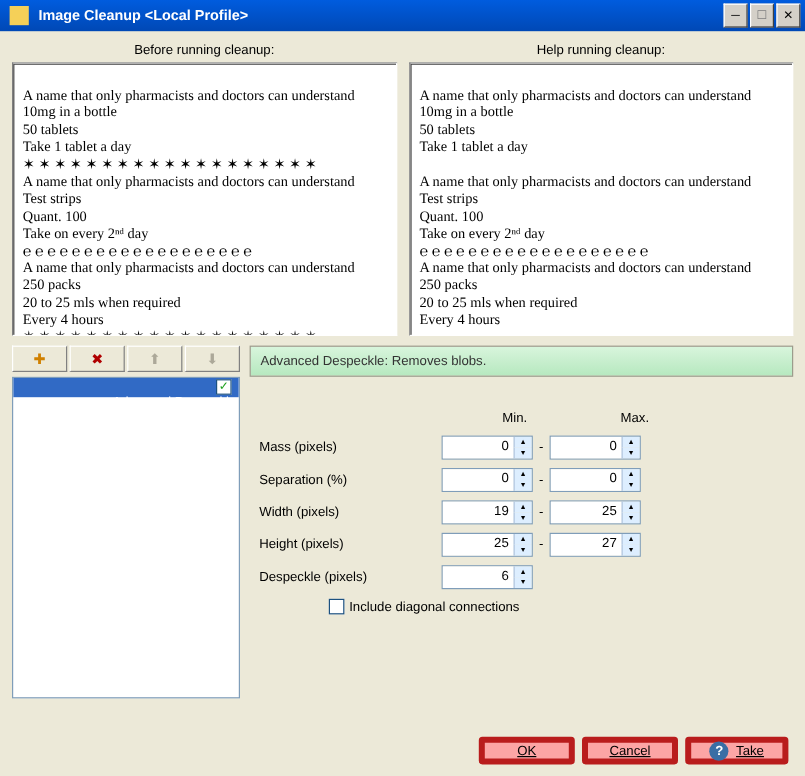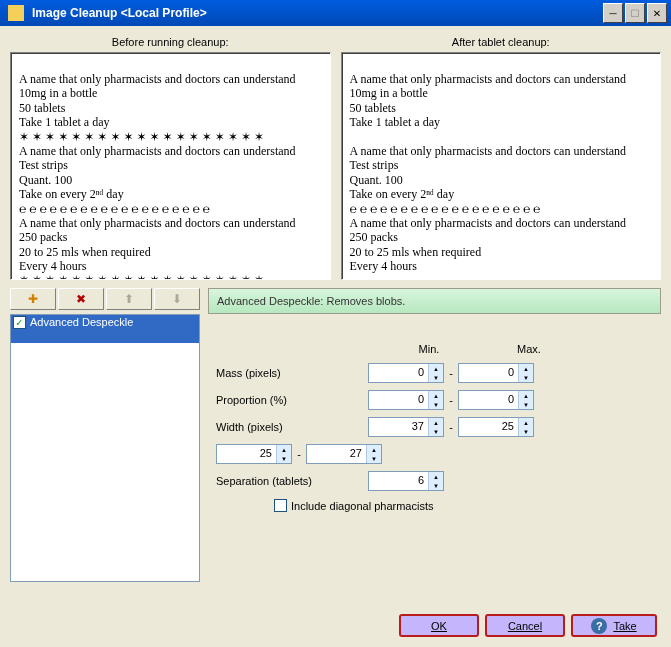--- a/index.html
+++ b/index.html
@@ -74,21 +74,21 @@
   display:flex; align-items:center; justify-content:center;
   font-size:12px;
 }
 .tbtn.disabled { color:#aca899; }
 .listbox {
   border:1px solid #7f9db9;
   background:#fff;
   height:268px;
   overflow:auto;
 }
-.list-item { display:flex; align-items:flex-start; padding:1px 2px; height:28px; }
+.list-item { display:flex; align-items:flex-end; padding:1px 2px; height:16px;flex-direction:column; }
 .list-item.selected { background:#316ac5; color:#fff; }
 .chk {
   width:13px; height:13px; background:#fff; border:1px solid #1c5180;
   display:inline-flex; align-items:center; justify-content:center;
   margin-right:4px; flex-shrink:0;
 }
 .chk.checked::after { content:"✓"; font-size:10px; color:#21a121; line-height:1; }
 .right-pane { flex:1; }
 .desc-bar {
   background:#c6efce;
@@ -123,22 +123,22 @@
   font-size:6px;
 }
 .sep-dash { width:14px; text-align:center; }
 .chk-row { display:flex; align-items:center; margin-top:8px; margin-left:58px; }
 .footer {
   position:absolute; bottom:10px; right:14px;
   display:flex; gap:6px; align-items:center;
 }
 .btn {
   width:80px; height:23px;
-  background:#c4b5fd;
-  border:2px solid #b91c1c;
+  background:#fca5a5;
+  border:5px solid #b91c1c;
   border-radius:3px;
   font-size:11px;
   display:flex; align-items:center; justify-content:center;
   position:relative;
 }
 .btn .ul { text-decoration:underline; }
 .help-btn .q {
   width:16px; height:16px; border-radius:50%;
   background:#3a6ea5; color:#fff; font-weight:bold;
   display:flex; align-items:center; justify-content:center;
@@ -178,21 +178,21 @@
 20 to 25 mls when required
 Every 4 hours
 ✶  ✶  ✶  ✶  ✶  ✶  ✶  ✶  ✶  ✶  ✶  ✶  ✶  ✶  ✶  ✶  ✶  ✶  ✶
 A name that only pharmacists and doctors can understand
 Tablets 80 mg
 ONE TO BE TAKEN TWICE A DAY
 Qty 14 tablet(s)
 ℘ ℘ ℘ ℘ ℘ ℘ ℘ ℘ ℘ ℘ ℘ ℘ ℘ ℘ ℘ ℘ ℘ ℘ ℘ ℘ ℘ ℘ ℘</div>
     </div>
     <div class="preview-col">
-      <div class="preview-label">After tablet cleanup:</div>
+      <div class="preview-label">Help running cleanup:</div>
       <div class="preview-box">A name that only pharmacists and doctors can understand
 10mg in a bottle
 50 tablets
 Take 1 tablet a day
 
 A name that only pharmacists and doctors can understand
 Test strips
 Quant. 100
 Take on every 2ⁿᵈ day
 ℮ ℮ ℮ ℮ ℮ ℮ ℮ ℮ ℮ ℮ ℮ ℮ ℮ ℮ ℮ ℮ ℮ ℮ ℮
@@ -248,89 +248,90 @@
           <div class="num-field">
               <div class="val">0</div>
               <div class="spin">
                 <div class="s">▲</div>
                 <div class="s">▼</div>
               </div>
             </div>
         </div>
 
         <div class="param-row">
-          <div class="lbl">Proportion (%)</div>
+          <div class="lbl">Separation (%)</div>
           <div class="num-field">
               <div class="val">0</div>
               <div class="spin">
                 <div class="s">▲</div>
                 <div class="s">▼</div>
               </div>
             </div>
           <div class="sep-dash">-</div>
           <div class="num-field">
               <div class="val">0</div>
               <div class="spin">
                 <div class="s">▲</div>
                 <div class="s">▼</div>
               </div>
             </div>
         </div>
 
         <div class="param-row">
           <div class="lbl">Width (pixels)</div>
           <div class="num-field">
-              <div class="val">37</div>
+              <div class="val">19</div>
               <div class="spin">
                 <div class="s">▲</div>
                 <div class="s">▼</div>
               </div>
             </div>
           <div class="sep-dash">-</div>
           <div class="num-field">
               <div class="val">25</div>
               <div class="spin">
                 <div class="s">▲</div>
                 <div class="s">▼</div>
               </div>
             </div>
         </div>
 
         <div class="param-row">
+          <div class="lbl">Height (pixels)</div>
           <div class="num-field">
               <div class="val">25</div>
               <div class="spin">
                 <div class="s">▲</div>
                 <div class="s">▼</div>
               </div>
             </div>
           <div class="sep-dash">-</div>
           <div class="num-field">
               <div class="val">27</div>
               <div class="spin">
                 <div class="s">▲</div>
                 <div class="s">▼</div>
               </div>
             </div>
         </div>
 
         <div class="param-row">
-          <div class="lbl">Separation (tablets)</div>
+          <div class="lbl">Despeckle (pixels)</div>
           <div class="num-field">
               <div class="val">6</div>
               <div class="spin">
                 <div class="s">▲</div>
                 <div class="s">▼</div>
               </div>
             </div>
         </div>
 
         <div class="chk-row">
           <span class="chk"></span>
-          <span>Include diagonal pharmacists</span>
+          <span>Include diagonal connections</span>
         </div>
       </div>
     </div>
   </div>
 </div>
 
 <div class="footer">
   <div class="btn">
       <span class="ul">OK</span>
     </div>

